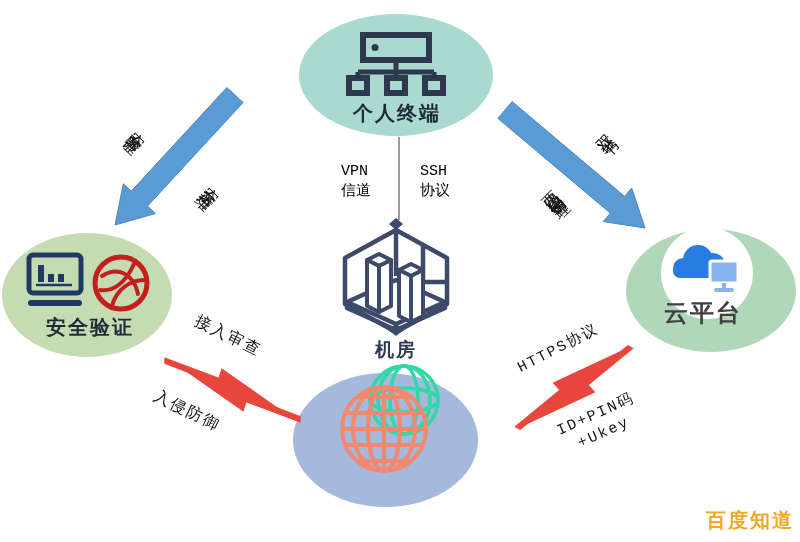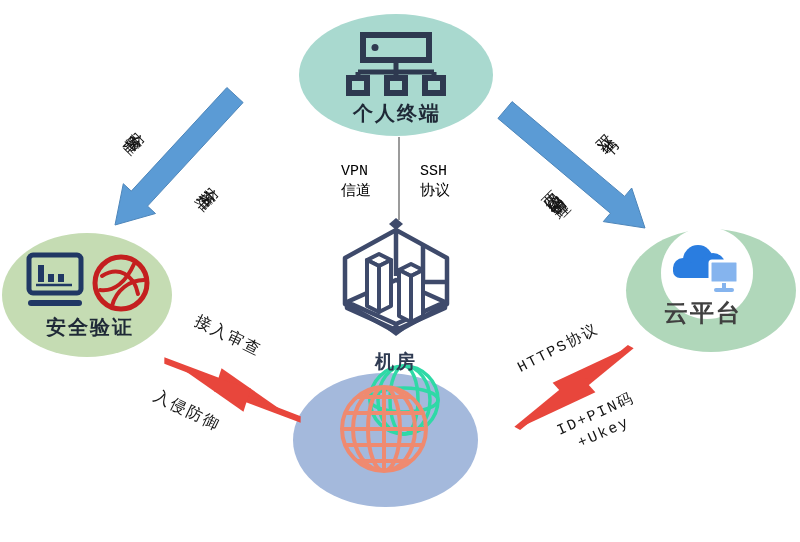--- a/index.html
+++ b/index.html
@@ -15,21 +15,21 @@
   #el-bottom { left:293px; top:373px; width:185px; height:134px; background:#a4b9dc; }
   #cloud-circle { position:absolute; left:661px; top:227px; width:92px; height:92px;
     background:#ffffff; border-radius:50%; }
 
   .node-label { position:absolute; transform:translate(-50%,-50%); font-weight:bold;
     white-space:nowrap; color:#1f2937; letter-spacing:2px; }
   #lbl-terminal { left:397px; top:113px; font-size:20px; }
   #lbl-infosys  { left:90px;  top:327px; font-size:20px; }
   #lbl-cloud    { left:703px; top:313px; font-size:24px; color:#404040; }
   #lbl-telecom  { left:389px; top:486px; font-size:20px; color:#2e4b8f; }
-  #lbl-room     { left:396px; top:362px; font-size:19px; font-weight:bold; color:#2f3b52; }
+  #lbl-room     { left:396px; top:350px; font-size:19px; font-weight:bold; color:#2f3b52; }
 
   .vlabel { position:absolute; writing-mode:vertical-rl; text-orientation:upright;
     font-size:16px; letter-spacing:3px; color:#141414; white-space:nowrap; }
   #lbl-secver   { left:146px; top:129px; transform:translate(-50%,-50%) rotate(45deg); }
   #lbl-secops   { left:220px; top:184px; transform:translate(-50%,-50%) rotate(45deg); }
   #lbl-dualcert { left:593px; top:133px; transform:translate(-50%,-50%) rotate(-45deg); }
   #lbl-keymgmt  { left:542px; top:193px; transform:translate(-50%,-50%) rotate(-45deg); }
 
   .hlabel { position:absolute; font-size:15px; color:#000; white-space:pre-line;
     line-height:1.35; transform:translate(-50%,-50%); }
@@ -183,13 +183,14 @@
 信道</div>
   <div class="hlabel" id="lbl-ssh">SSH
 协议</div>
 
   <div class="rlabel" id="lbl-access">接入审查</div>
   <div class="rlabel" id="lbl-intrusion">入侵防御</div>
   <div class="rlabel" id="lbl-https">HTTPS协议</div>
   <div class="rlabel" id="lbl-idpin">ID+PIN码
 +Ukey</div>
 
+  <div id="watermark">百度知道</div>
 </div>
 
 </body></html>

